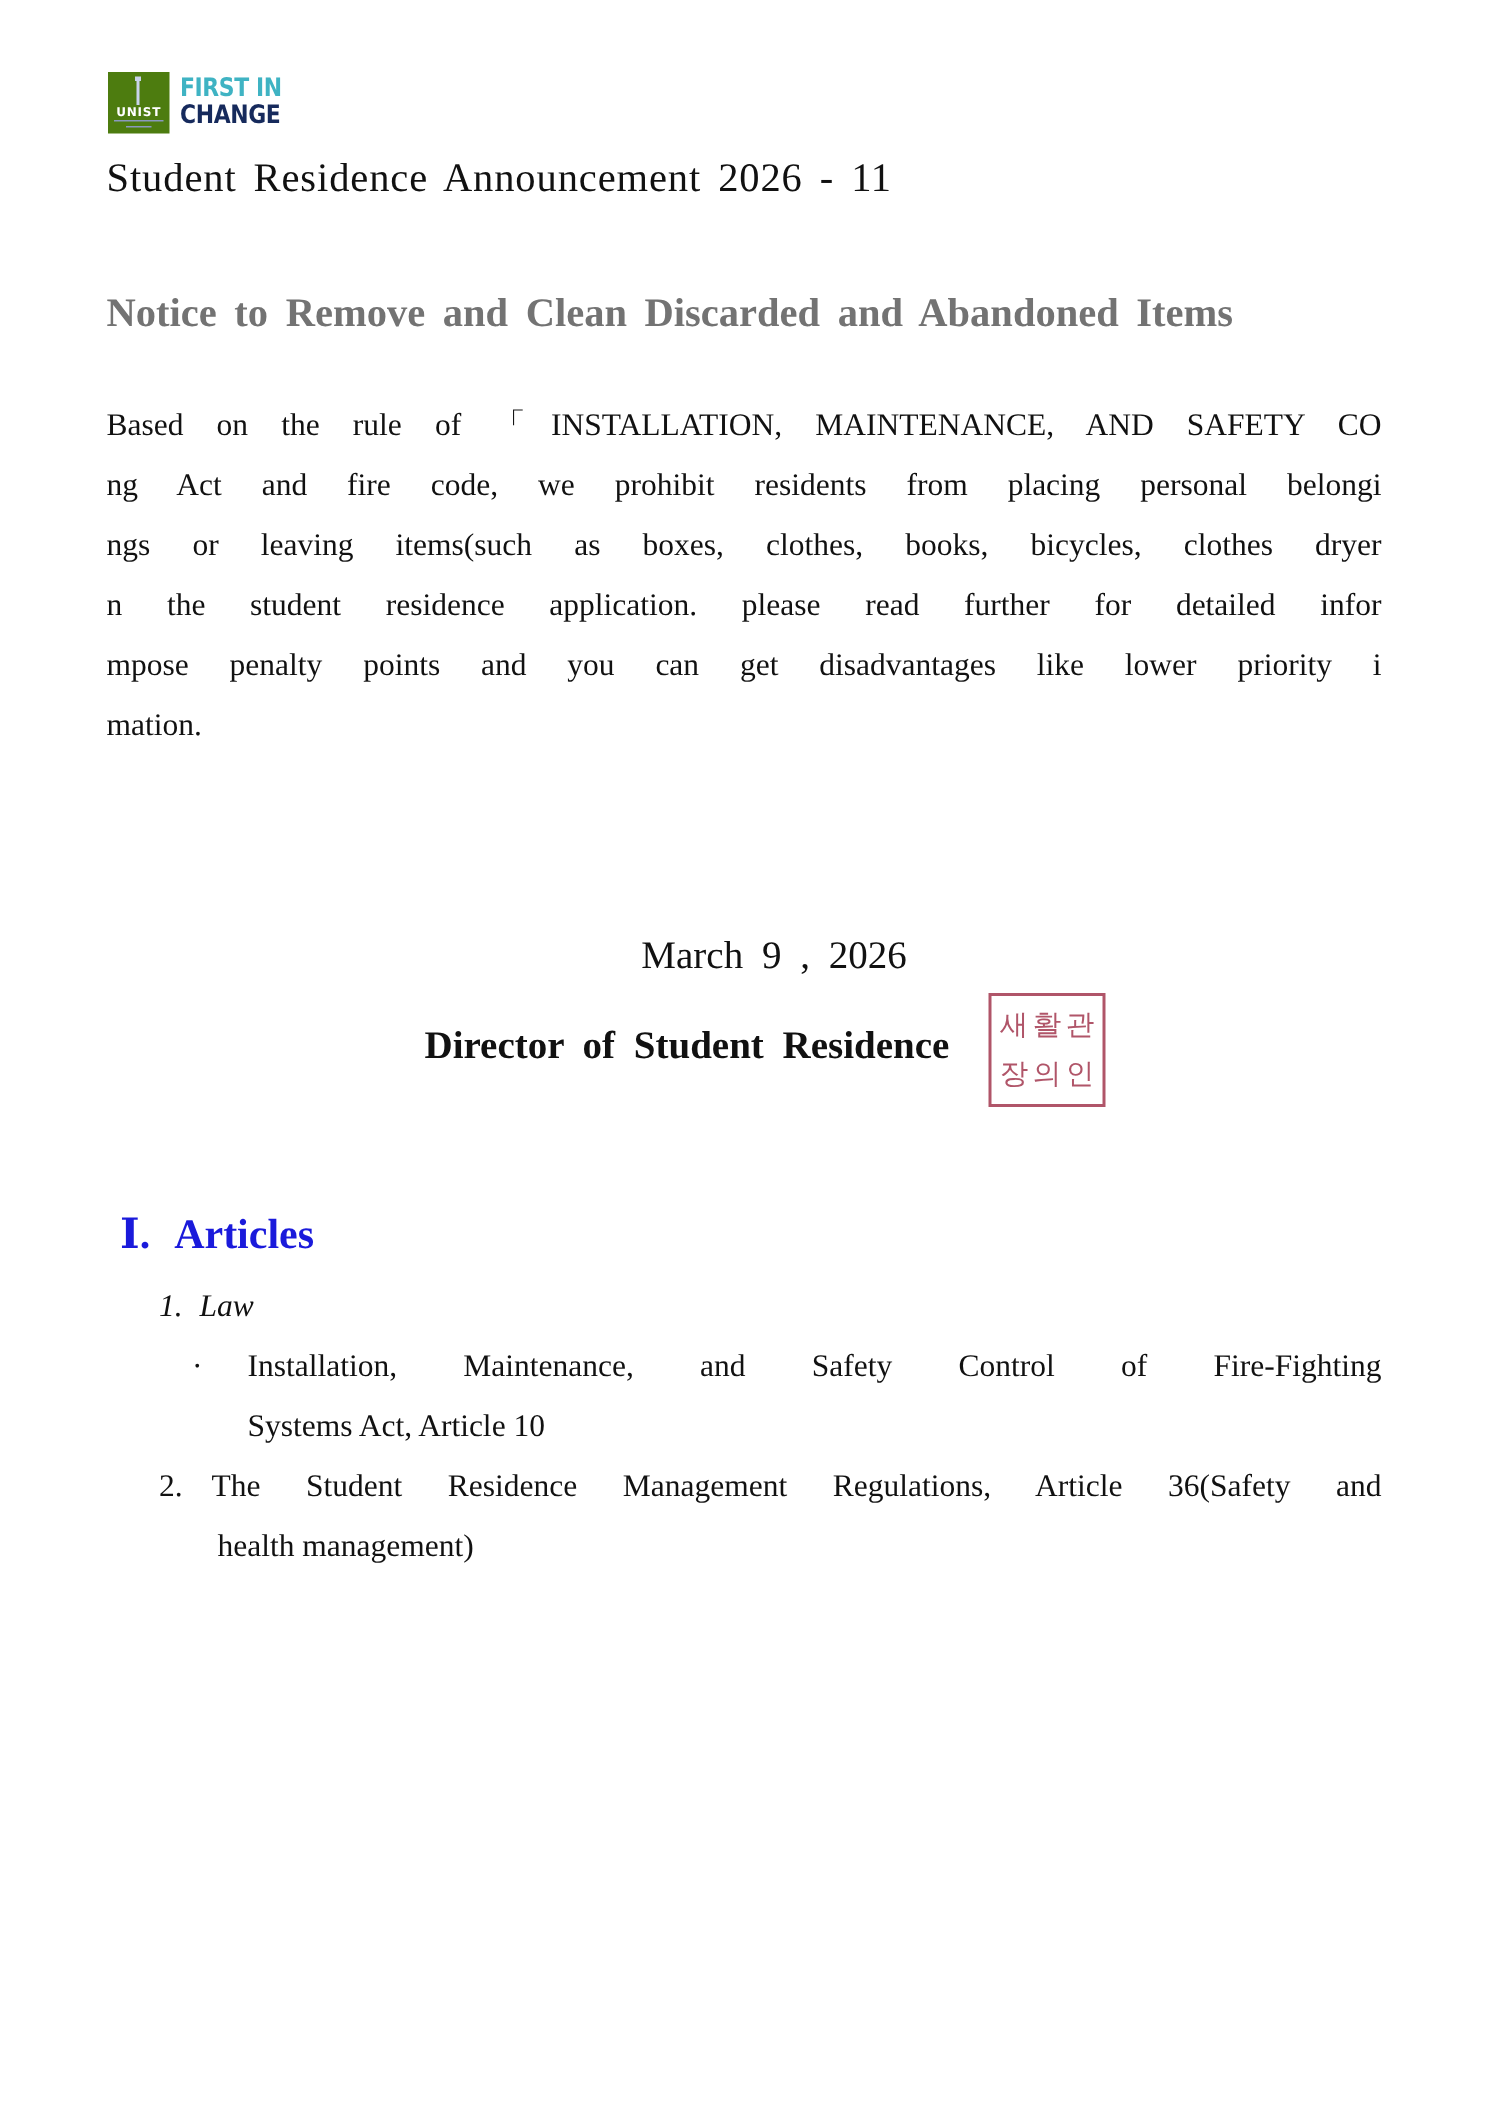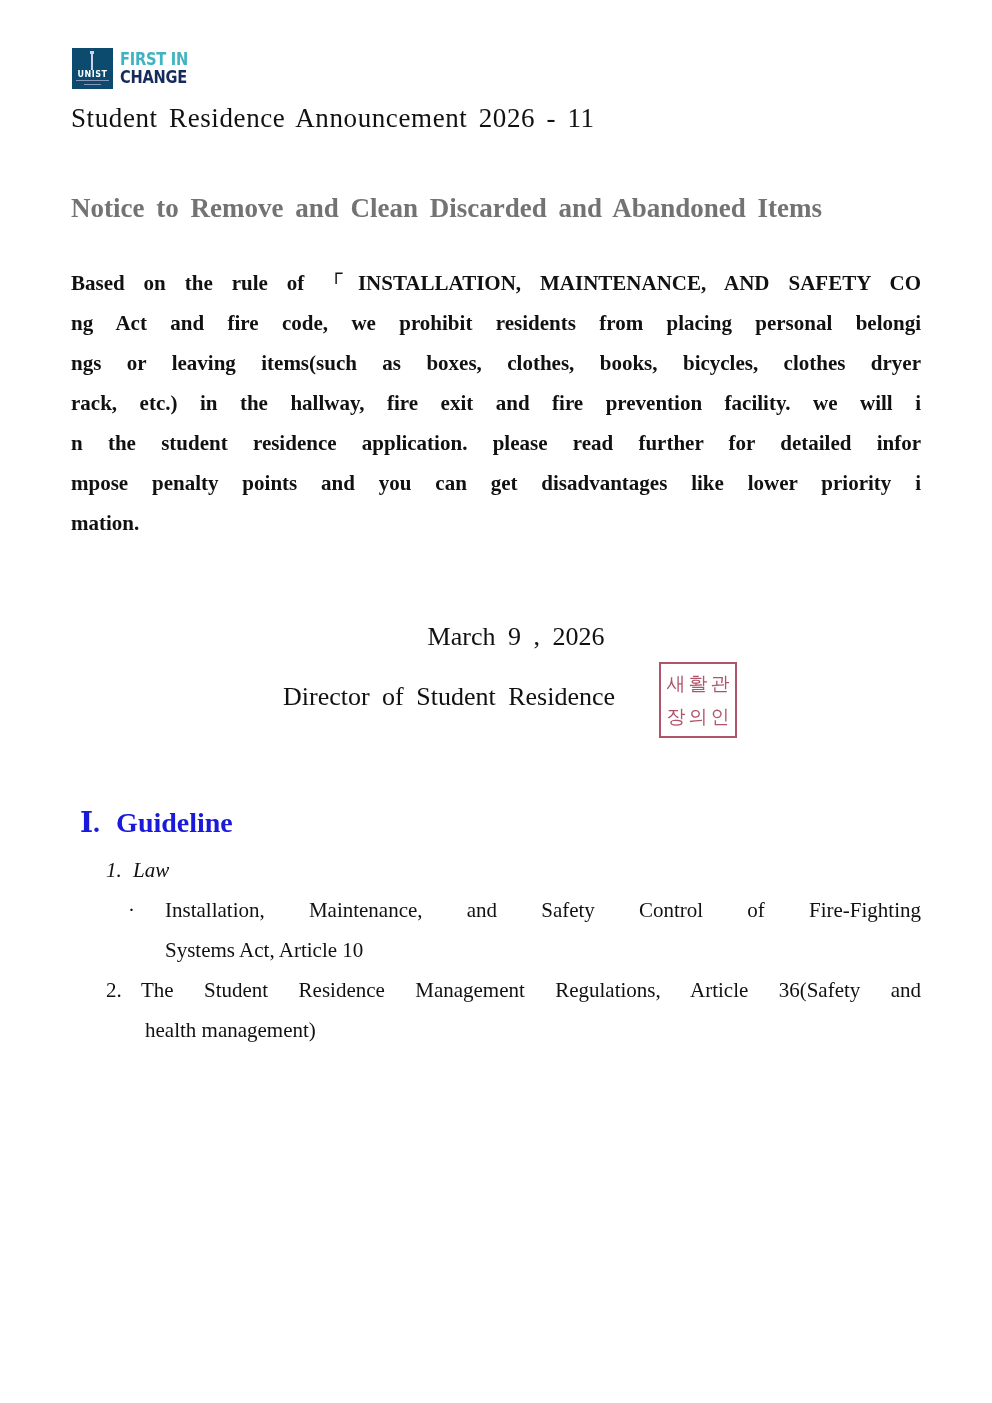--- a/index.html
+++ b/index.html
@@ -26,21 +26,21 @@
       position: absolute;
       left: 72px;
       top: 47px;
       height: 42px;
       display: flex;
       align-items: center;
     }
     .logo-mark {
       width: 41px;
       height: 41px;
-      background: #0c4a6e;
+      background: #4d7c0f;
       position: relative;
       box-sizing: border-box;
     }
     .logo-mark .stem {
       position: absolute;
       left: 19px;
       top: 5px;
       width: 2px;
       height: 17px;
       background: #c9d3ea;
@@ -127,21 +127,20 @@
       font-size: 21px;
       line-height: 40px;
       color: #111;
     }
     .body-text .ln {
       display: block;
       text-align: justify;
       text-align-last: justify;
       white-space: nowrap;
       height: 40px;
-      font-weight: bold;
     }
     .body-text .ln.last {
       text-align-last: left;
     }
 
     
     .date {
       position: absolute;
       left: 0;
       width: 992px;
@@ -150,21 +149,21 @@
       font-size: 26px;
       word-spacing: 6px;
       color: #111;
       margin-left: 20px;
     }
     .director {
       position: absolute;
       left: 283px;
       top: 682px;
       font-size: 26px;
-      font-weight: normal;
+      font-weight: bold;
       word-spacing: 6px;
       color: #111;
       z-index: 2;
       white-space: nowrap;
     }
     .seal {
       position: absolute;
       left: 659px;
       top: 662px;
       width: 78px;
@@ -247,40 +246,39 @@
   </div>
 
   <div class="announce-no">Student Residence Announcement 2026 - 11</div>
 
   <div class="title">Notice to Remove and Clean Discarded and Abandoned Items</div>
 
   <div class="body-text">
     <span class="ln">Based on the rule of 「INSTALLATION, MAINTENANCE, AND SAFETY CO</span>
     <span class="ln">ng Act and fire code, we prohibit residents from placing personal belongi</span>
     <span class="ln">ngs or leaving items(such as boxes, clothes, books, bicycles, clothes dryer</span>
-    <span class="ln">rack, etc.) in the hallway, fire exit and fire prevention facility. we will i</span>
     <span class="ln">n the student residence application. please read further for detailed infor</span>
     <span class="ln">mpose penalty points and you can get disadvantages like lower priority i</span>
     <span class="ln last">mation.</span>
   </div>
 
   <div class="date">March 9 , 2026</div>
 
   <div class="director">Director of Student Residence</div>
   <div class="seal">
     <span class="ch">새</span>
     <span class="ch">활</span>
     <span class="ch">관</span>
     <span class="ch">장</span>
     <span class="ch">의</span>
     <span class="ch">인</span>
   </div>
 
   <div class="section-heading">
-    <span class="num">Ⅰ.</span><span>Guideline</span>
+    <span class="num">Ⅰ.</span><span>Articles</span>
   </div>
 
   <div class="list">
 
     <div class="li" style="left:106px; top:0px;font-style:italic;">
       <span class="marker">1.</span>
       <span style="margin-left:6px;">Law</span>
     </div>
 
     <div class="li" style="left:128px; top:40px;">

